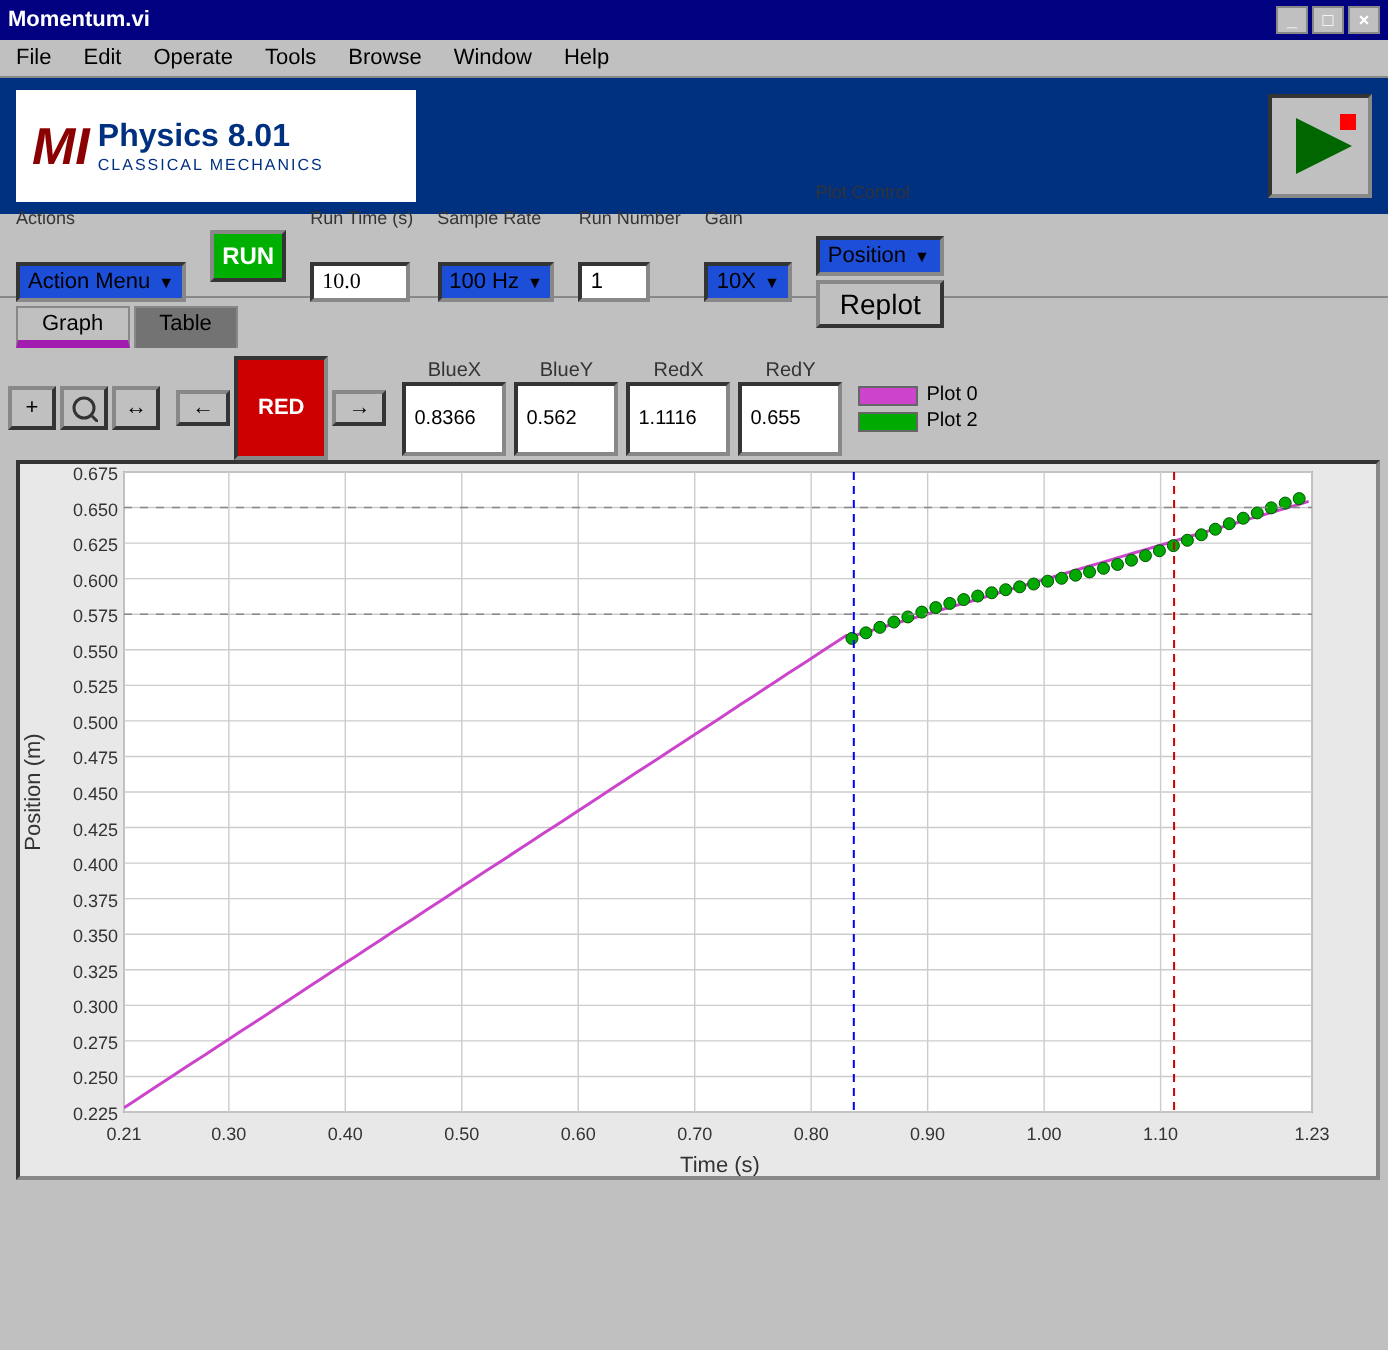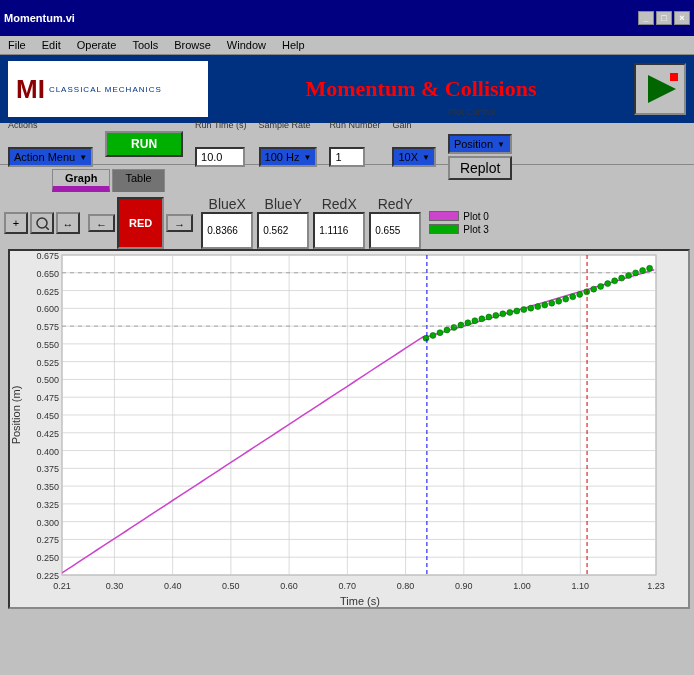--- a/index.html
+++ b/index.html
@@ -4,21 +4,21 @@
   <style>
     * { box-sizing: border-box; margin: 0; padding: 0; }
     body { background: #c0c0c0; font-family: Arial, sans-serif; font-size: 11px; width: 694px; height: 675px; overflow: hidden; }
 
     .title-bar {
       background: #000080;
       color: white;
       display: flex;
       align-items: center;
       justify-content: space-between;
-      padding: 18px 4px;
+      padding: 2px 4px;
       font-size: 11px;
       font-weight: bold;
       height: 20px;
       gap: 20px;
     }
     .title-bar-buttons { display: flex; gap: 2px; }
     .title-btn {
       background: #c0c0c0;
       border: 1px solid #888;
       width: 16px; height: 14px;
@@ -50,20 +50,21 @@
       display: flex;
       align-items: center;
       padding: 4px 8px;
       height: 56px;
       width: 200px;
     }
     .logo-mit {
       font-size: 26px;
       font-weight: bold;
       color: #8B0000;
+      font-style: italic;
       margin-right: 4px;
     }
     .logo-text-col { display: flex; flex-direction: column; }
     .logo-physics { font-size: 16px; font-weight: bold; color: #003080; }
     .logo-subtitle { font-size: 8px; color: #003080; letter-spacing: 1px; }
     .title-text {
       color: red;
       font-size: 22px;
       font-weight: bold;
       font-family: serif;
@@ -95,21 +96,21 @@
       display: flex; align-items: center;
       font-size: 11px;
       cursor: pointer;
       height: 20px;
     }
     .dropdown-arrow { margin-left: 4px; font-size: 8px; }
     .run-btn {
       background: #00b000;
       color: white;
       border: 2px outset #888;
-      padding: 4px 24px;
+      padding: 4px 4px;
       font-weight: bold;
       font-size: 12px;
       cursor: pointer;
       height: 26px;
     }
     .text-input {
       background: white;
       border: 2px inset #888;
       padding: 1px 4px;
       font-size: 11px;
@@ -133,24 +134,23 @@
     .tab {
       background: #737373;
       border: 1px solid #888;
       border-bottom: none;
       padding: 2px 12px;
       cursor: pointer;
       font-size: 11px;
     }
     .tab.active {
       background: #c0c0c0;
-      border-bottom: 6px solid #a21caf;
-      font-weight: bold;
+      border-bottom: 4px solid #a21caf;
+      font-weight: normal;
       z-index: 1;
-      margin-left: 44px;
     }
 
     .graph-container {
       background: #c0c0c0;
       padding: 4px;
       flex: 1;
     }
     .tool-btn {
       background: #c0c0c0;
       border: 2px outset #888;
@@ -181,21 +181,21 @@
       text-align: center;
     }
 
     .cursor-values {
       display: flex;
       align-items: center;
       gap: 4px;
       margin-left: 8px;
     }
     .cursor-val-group { display: flex; flex-direction: column; align-items: center; }
-    .cursor-val-label { font-size: 14px; color: #333; }
+    .cursor-val-label { font-size: 10px; color: #333; }
     .cursor-val-box {
       background: white;
       border: 2px inset #888;
       padding: 11px 4px;
       font-size: 10px;
       width: 52px;
       text-align: left;
     }
 
     .plot-legend {
@@ -243,24 +243,24 @@
   <span class="menu-item">Tools</span>
   <span class="menu-item">Browse</span>
   <span class="menu-item">Window</span>
   <span class="menu-item">Help</span>
 </div>
 
 <div class="header-band">
   <div class="logo-area">
     <span class="logo-mit">MI</span>
     <div class="logo-text-col">
+      <span class="logo-physics">Physics 8.01</span>
       <span class="logo-subtitle">CLASSICAL MECHANICS</span>
     </div>
   </div>
-  <div class="title-text">Momentum &amp; Collisions</div>
   <div class="header-icon">
     <svg width="44" height="44" viewBox="0 0 44 44">
       <rect x="0" y="0" width="44" height="44" fill="#c0c0c0"></rect>
       <polygon points="10,8 38,22 10,36" fill="#006600"></polygon>
       <rect x="32" y="6" width="8" height="8" fill="red"></rect>
     </svg>
   </div>
 </div>
 
 <div class="controls-bar">
@@ -269,21 +269,21 @@
     <div class="dropdown-box">
       <span>Action Menu</span>
       <span class="dropdown-arrow">▼</span>
     </div>
   </div>
 
   <button class="run-btn">RUN</button>
 
   <div class="control-group">
     <span class="control-label">Run Time (s)</span>
-    <input class="text-input" type="text" style="width: 50px;" value="10.0">
+    <input class="text-input" type="text" style="width: 50px; font-family: Liberation Serif, serif;" value="10.0">
   </div>
 
   <div class="control-group">
     <span class="control-label">Sample Rate</span>
     <div class="dropdown-box">
       <span>100 Hz</span>
       <span class="dropdown-arrow">▼</span>
     </div>
   </div>
 
@@ -360,21 +360,21 @@
       </div>
     </div>
 
     <div class="plot-legend">
       <div class="legend-item">
         <div class="legend-color-box" style="background: #cc44cc;"></div>
         <span>Plot 0</span>
       </div>
       <div class="legend-item">
         <div class="legend-color-box" style="background: #00aa00;"></div>
-        <span>Plot 3</span>
+        <span>Plot 2</span>
       </div>
     </div>
   </div>
 
   <div class="chart-area" style="margin-left:4px; height:360px; position:relative;">
     <svg class="chart-svg" id="mainChart" width="660" height="360">
       <defs>
         <clipPath id="chartClip">
           <rect x="52" y="4" width="594" height="320"></rect>
         </clipPath>

